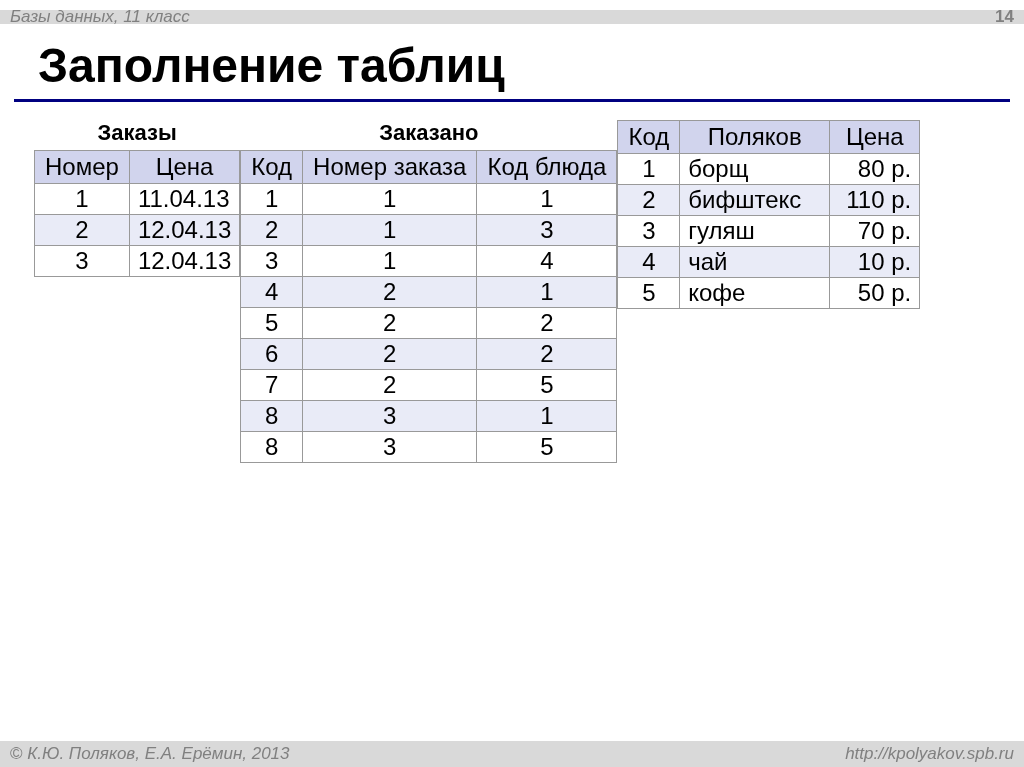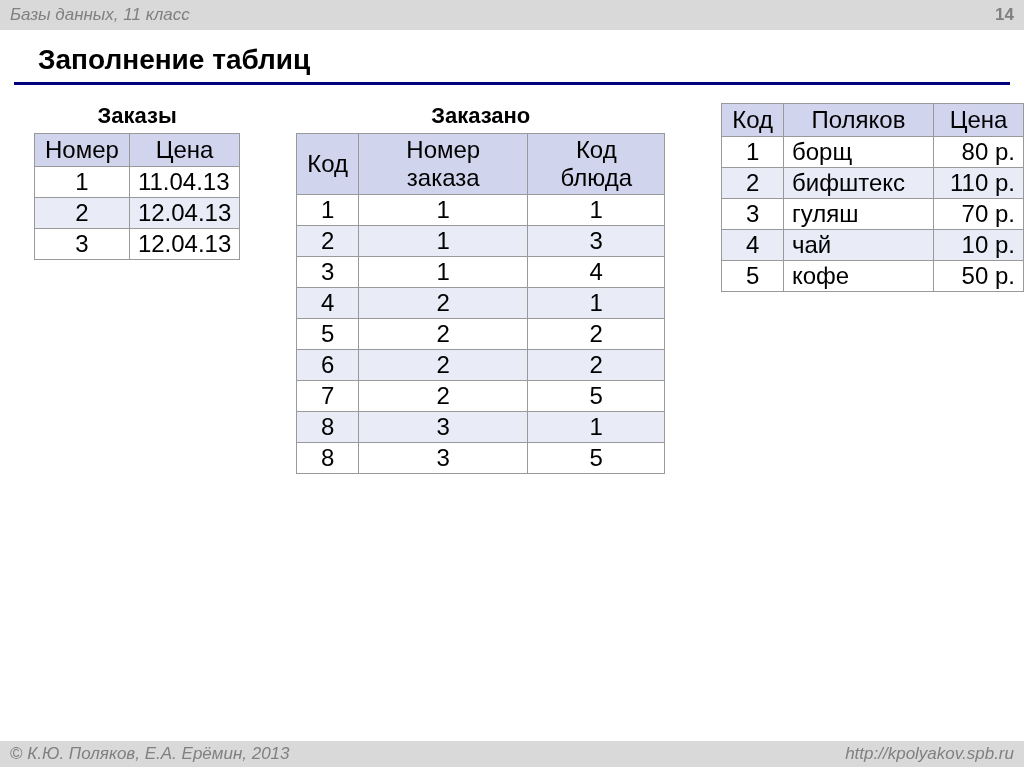--- a/index.html
+++ b/index.html
@@ -6,47 +6,47 @@
     body {
       width: 1024px;
       height: 767px;
       font-family: Arial, sans-serif;
       background: #fff;
       position: relative;
       overflow: hidden;
     }
     .top-bar {
       background: #d9d9d9;
-      height: 30px;
+      height: 14px;
       display: flex;
       justify-content: space-between;
       align-items: center;
       padding: 0 10px;
       color: #808080;
       font-style: italic;
       font-size: 17px;
+      margin-top: 10px;
     }
     .top-bar .page-num {
       font-weight: bold;
       font-style: normal;
     }
     .slide-title {
-      font-size: 28px;
+      font-size: 48px;
       font-weight: bold;
       margin: 14px 0 6px 38px;
       color: #000;
     }
     .title-underline {
       height: 3px;
       background: #000080;
       margin: 0 14px 18px 14px;
     }
     .tables-wrap {
       display: flex;
-      gap: 56px;
       padding-left: 34px;
       align-items: flex-start;
     }
     .table-block { display: flex; flex-direction: column; }
     .table-caption {
       font-size: 22px;
       font-weight: bold;
       text-align: center;
       margin-bottom: 4px;
     }

